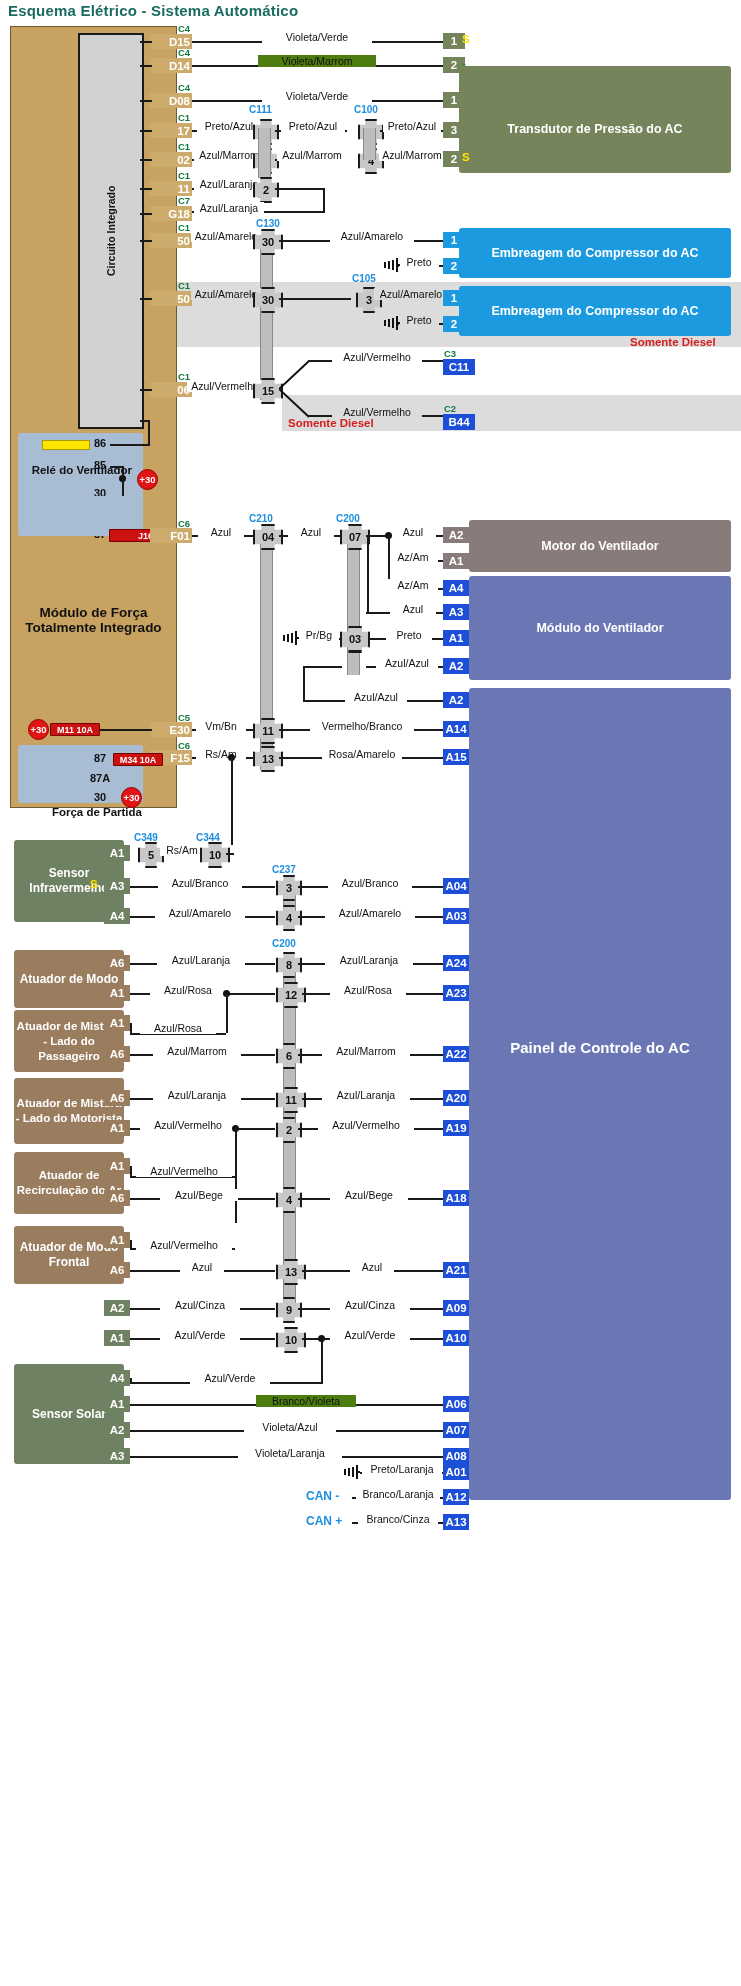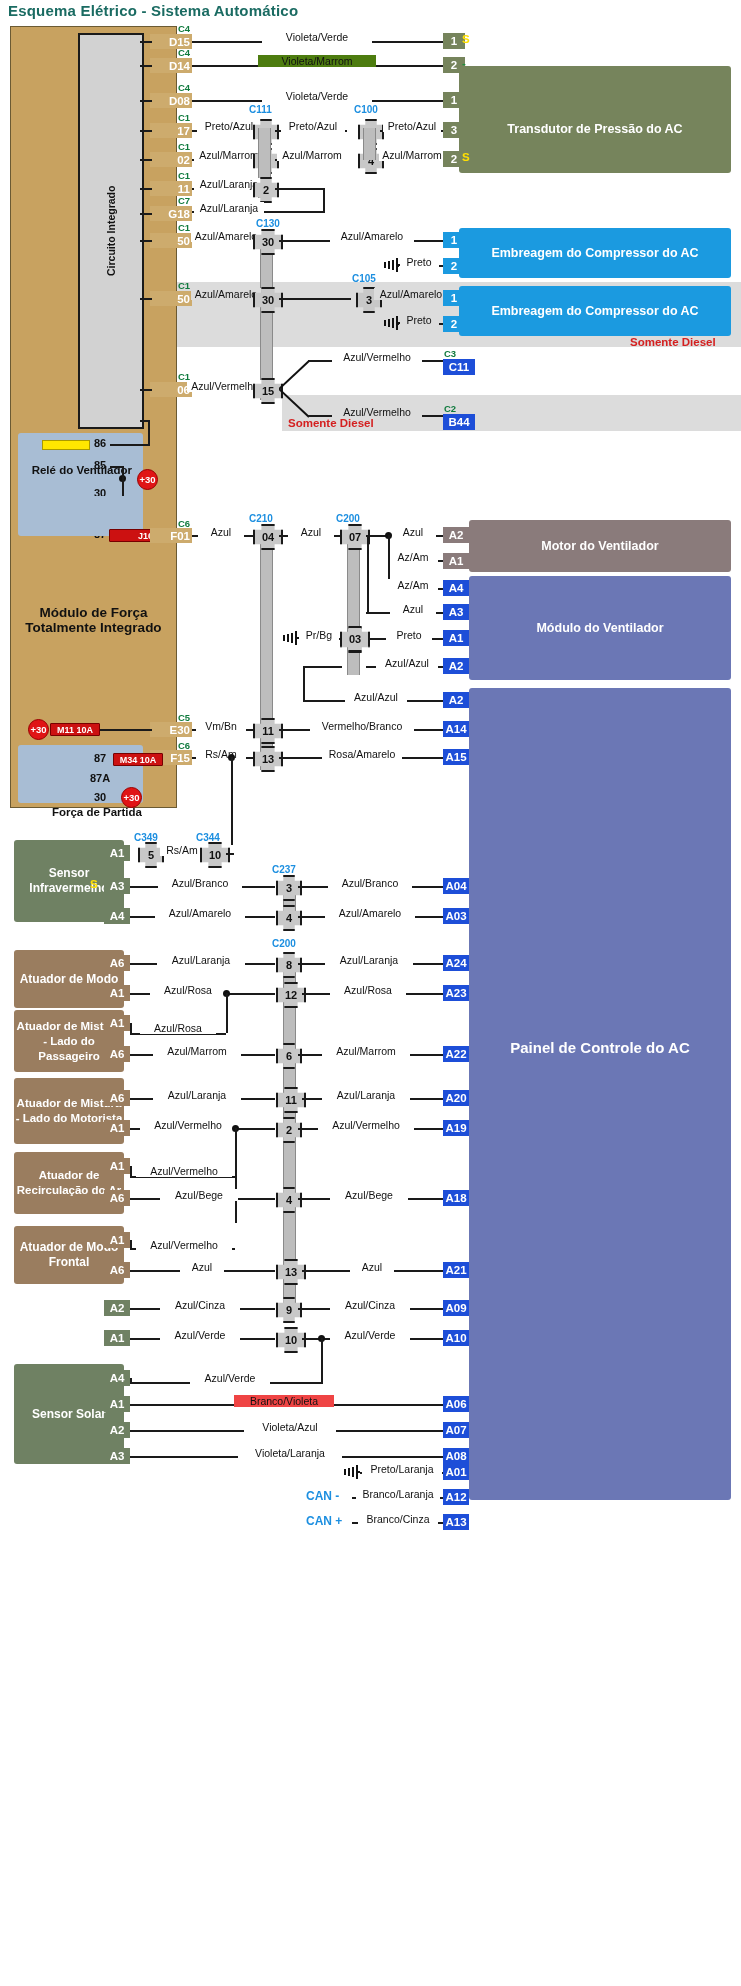--- a/index.html
+++ b/index.html
@@ -465,21 +465,21 @@
   <div class="abs term" style="left:443px;top:1330px;width:26px;">A10</div>
 
   <div class="abs mod mod-olive" style="left:14px;top:1364px;width:110px;height:100px;font-size:12px;">Sensor Solar</div>
   <div class="abs term term-olive" style="left:104px;top:1370px;width:26px;">A4</div>
   <div class="abs w wh" style="left:130px;top:1382px;width:193px;"></div>
   <div class="abs w wv" style="left:130px;top:1378px;height:6px;"></div>
   <div class="abs lblc" style="left:190px;top:1372px;width:80px;background:#fff;">Azul/Verde</div>
 
   <div class="abs term term-olive" style="left:104px;top:1396px;width:26px;">A1</div>
   <div class="abs w wh" style="left:130px;top:1404px;width:313px;"></div>
-  <div class="abs lblc" style="left:234px;top:1395px;width:100px;background:#ef4444;">Branco/Violeta</div>
+  <div class="abs lblc" style="left:256px;top:1395px;width:100px;background:#4d7c0f;">Branco/Violeta</div>
   <div class="abs term" style="left:443px;top:1396px;width:26px;">A06</div>
 
   <div class="abs term term-olive" style="left:104px;top:1422px;width:26px;">A2</div>
   <div class="abs w wh" style="left:130px;top:1430px;width:313px;"></div>
   <div class="abs lblc" style="left:244px;top:1421px;width:92px;background:#fff;">Violeta/Azul</div>
   <div class="abs term" style="left:443px;top:1422px;width:26px;">A07</div>
 
   <div class="abs term term-olive" style="left:104px;top:1448px;width:26px;">A3</div>
   <div class="abs w wh" style="left:130px;top:1456px;width:313px;"></div>
   <div class="abs lblc" style="left:238px;top:1447px;width:104px;background:#fff;">Violeta/Laranja</div>

